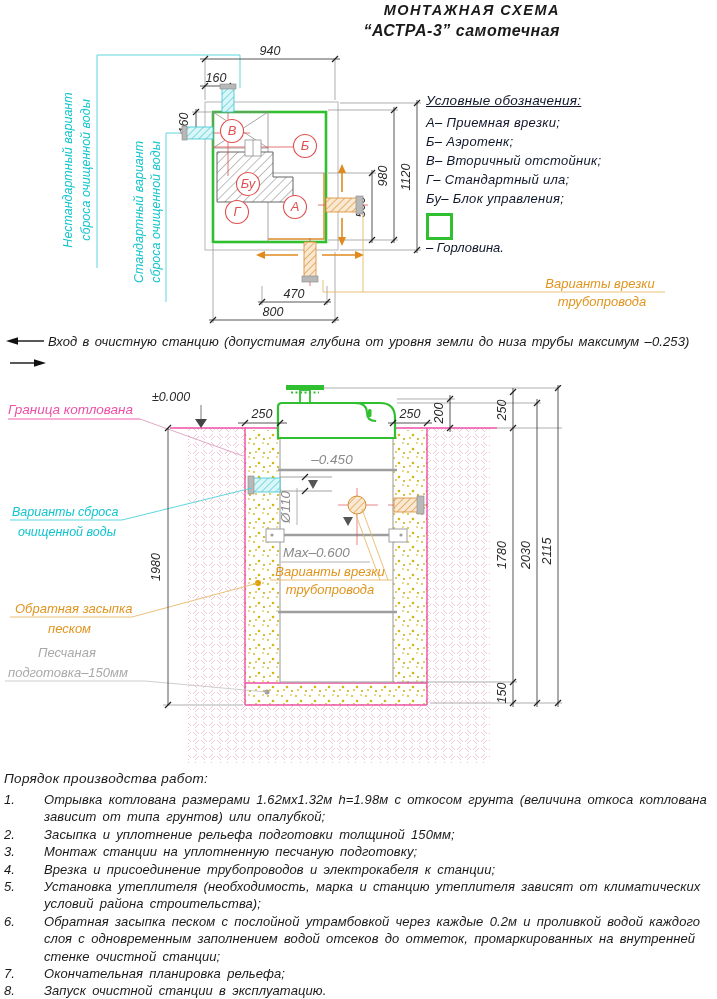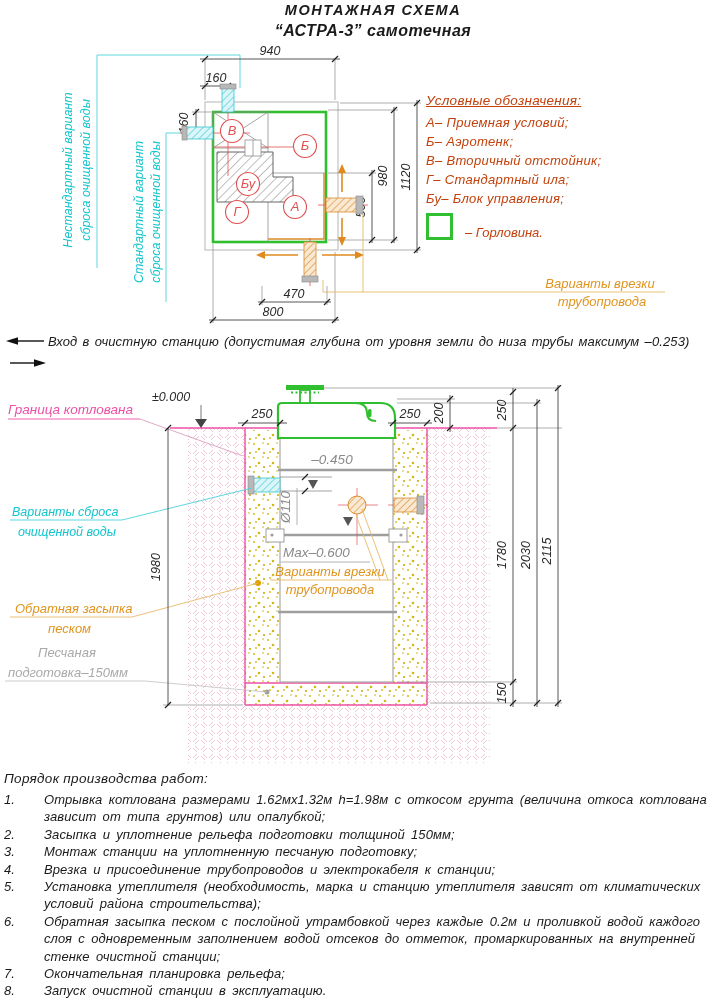--- a/index.html
+++ b/index.html
@@ -1,25 +1,25 @@
 <!DOCTYPE html>
 <html><head>
 <meta charset="utf-8">
 <style>
   html,body{margin:0;padding:0;background:#fff;}
   .page{position:relative;width:717px;height:999px;background:#fff;overflow:hidden;
         font-family:"Liberation Sans",sans-serif;font-style:italic;color:#1a1a1a;}
-  .title-block{position:absolute;left:178px;top:2px;width:390px;text-align:center;}
+  .title-block{position:absolute;left:170px;top:2px;width:390px;text-align:right;}
   .title-line1{font-size:14.5px;font-weight:600;letter-spacing:1.5px;}
   .title-line2{font-size:16px;font-weight:600;letter-spacing:.5px;margin-top:4px;}
   svg{position:absolute;left:0;}
-  .legend{position:absolute;left:426px;top:93px;width:286px;font-size:13px;color:#c2410c;}
+  .legend{position:absolute;left:426px;top:93px;width:286px;font-size:13px;color:#0f172a;}
   .legend-title{font-size:13.5px;text-decoration:underline;margin-bottom:5px;letter-spacing:.3px;}
   .legend-item{line-height:19px;letter-spacing:.3px;}
-  .legend-neck{display:flex;align-items:flex-end;margin-top:5px;}
+  .legend-neck{display:flex;align-items:flex-start;margin-top:5px;flex-direction:column;}
   .neck-square{display:inline-block;width:21px;height:21px;border:3px solid #2fbf2f;margin-right:12px;}
   .notes{position:absolute;left:4px;top:330px;width:712px;}
   .note-row{display:flex;align-items:center;height:22px;font-size:13px;letter-spacing:.1px;word-spacing:1.5px;}
   .note-arrow{width:44px;flex:0 0 44px;height:12px;position:static !important;}
   .proc{position:absolute;left:4px;top:771px;width:708px;}
   .proc-title{font-size:13.5px;letter-spacing:.3px;margin-bottom:5px;}
   .proc-row{display:flex;font-size:13px;line-height:17.4px;letter-spacing:.1px;word-spacing:2.5px;}
   .proc-num{flex:0 0 40px;}
   .proc-text{flex:1;}
   
@@ -215,21 +215,21 @@
         <polyline points="323,240 323,252 665,252"></polyline>
         <line x1="363" y1="174" x2="363" y2="252"></line>
       </g>
       <text class="ort" x="600" y="248" text-anchor="middle">Варианты врезки</text>
       <text class="ort" x="602" y="266" text-anchor="middle">трубопровода</text>
     </g>
   </svg>
 
   <div class="legend">
     <div class="legend-title">Условные обозначения:</div>
-    <div class="legend-item">А– Приемная условий;</div>
+    <div class="legend-item">А– Приемная врезки;</div>
     <div class="legend-item">Б– Аэротенк;</div>
     <div class="legend-item">В– Вторичный отстойник;</div>
     <div class="legend-item">Г– Стандартный ила;</div>
     <div class="legend-item">Бу– Блок управления;</div>
     <div class="legend-neck">
       <span class="neck-square"></span>
       <span>– Горловина.</span>
     </div>
   </div>
 

